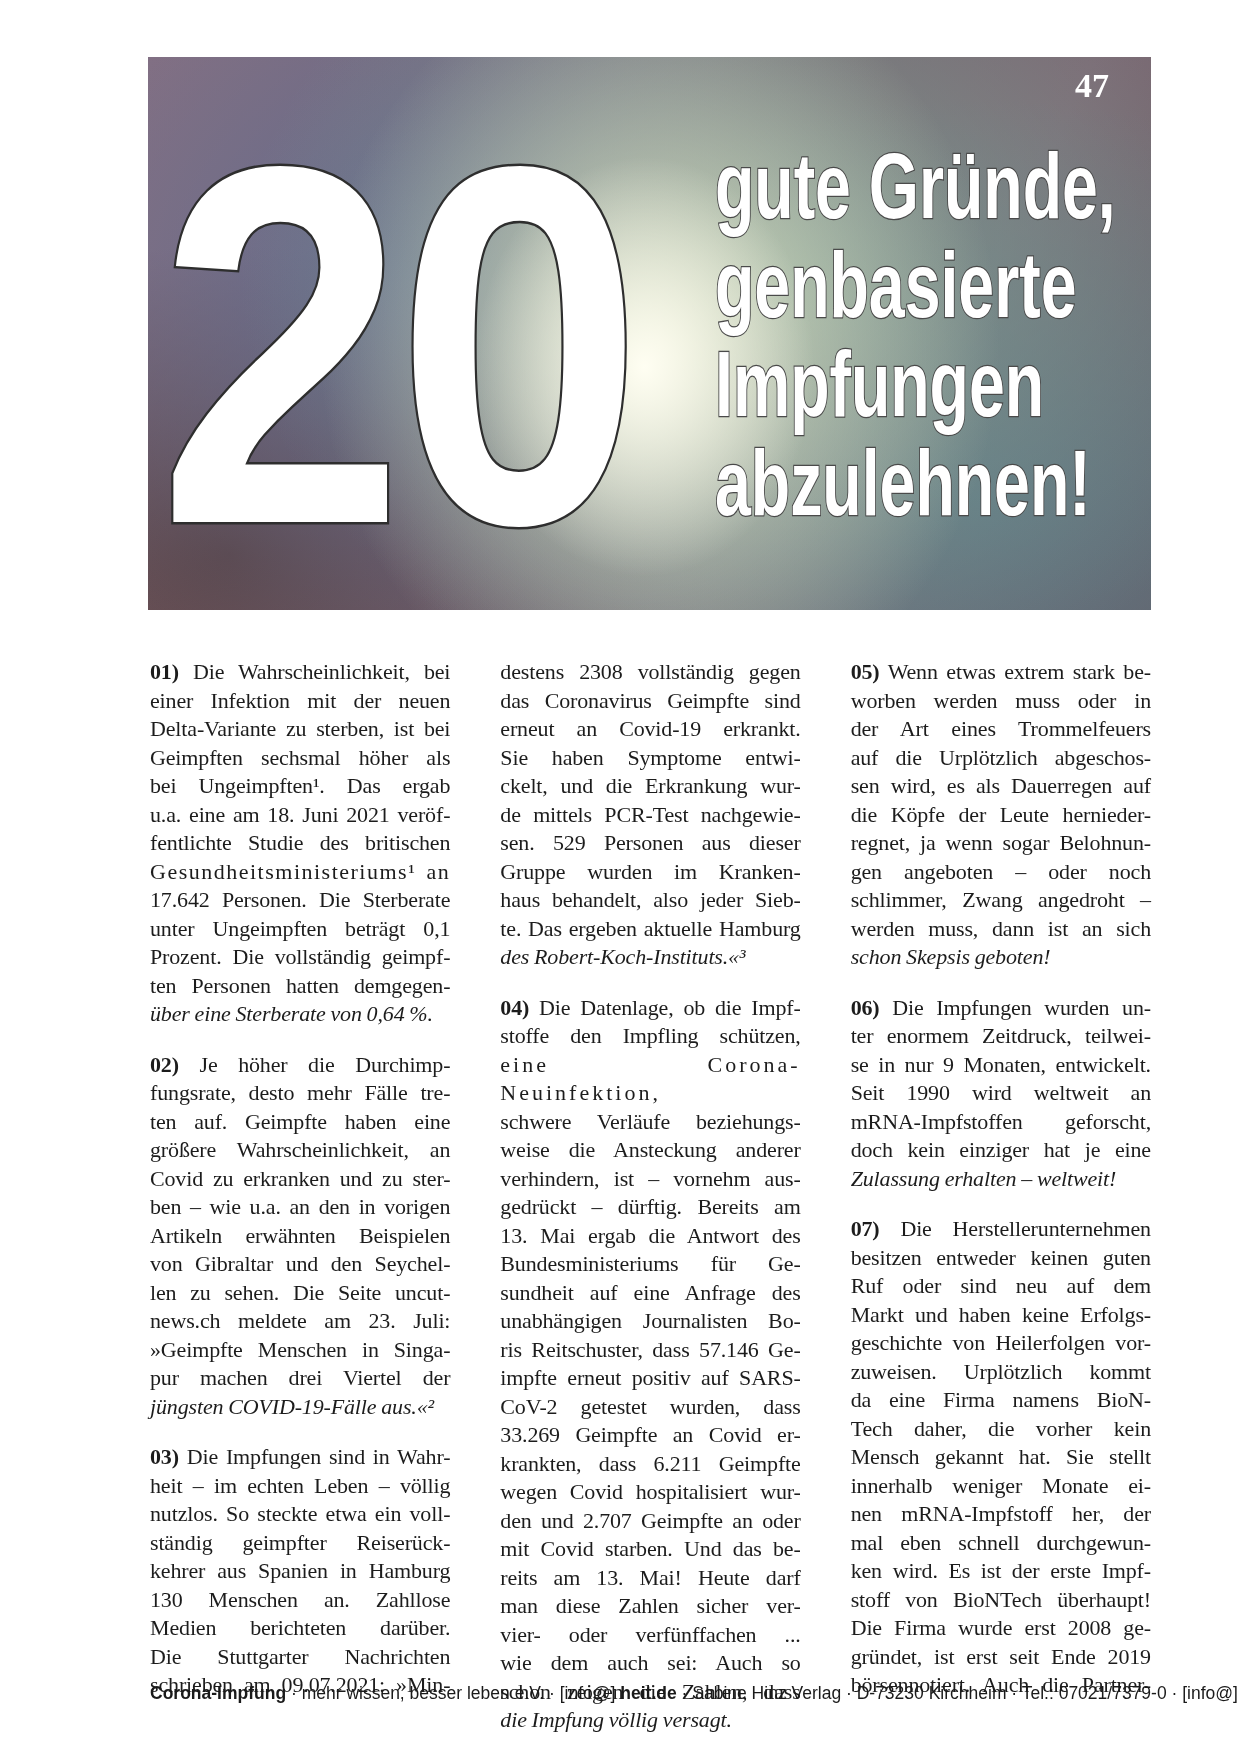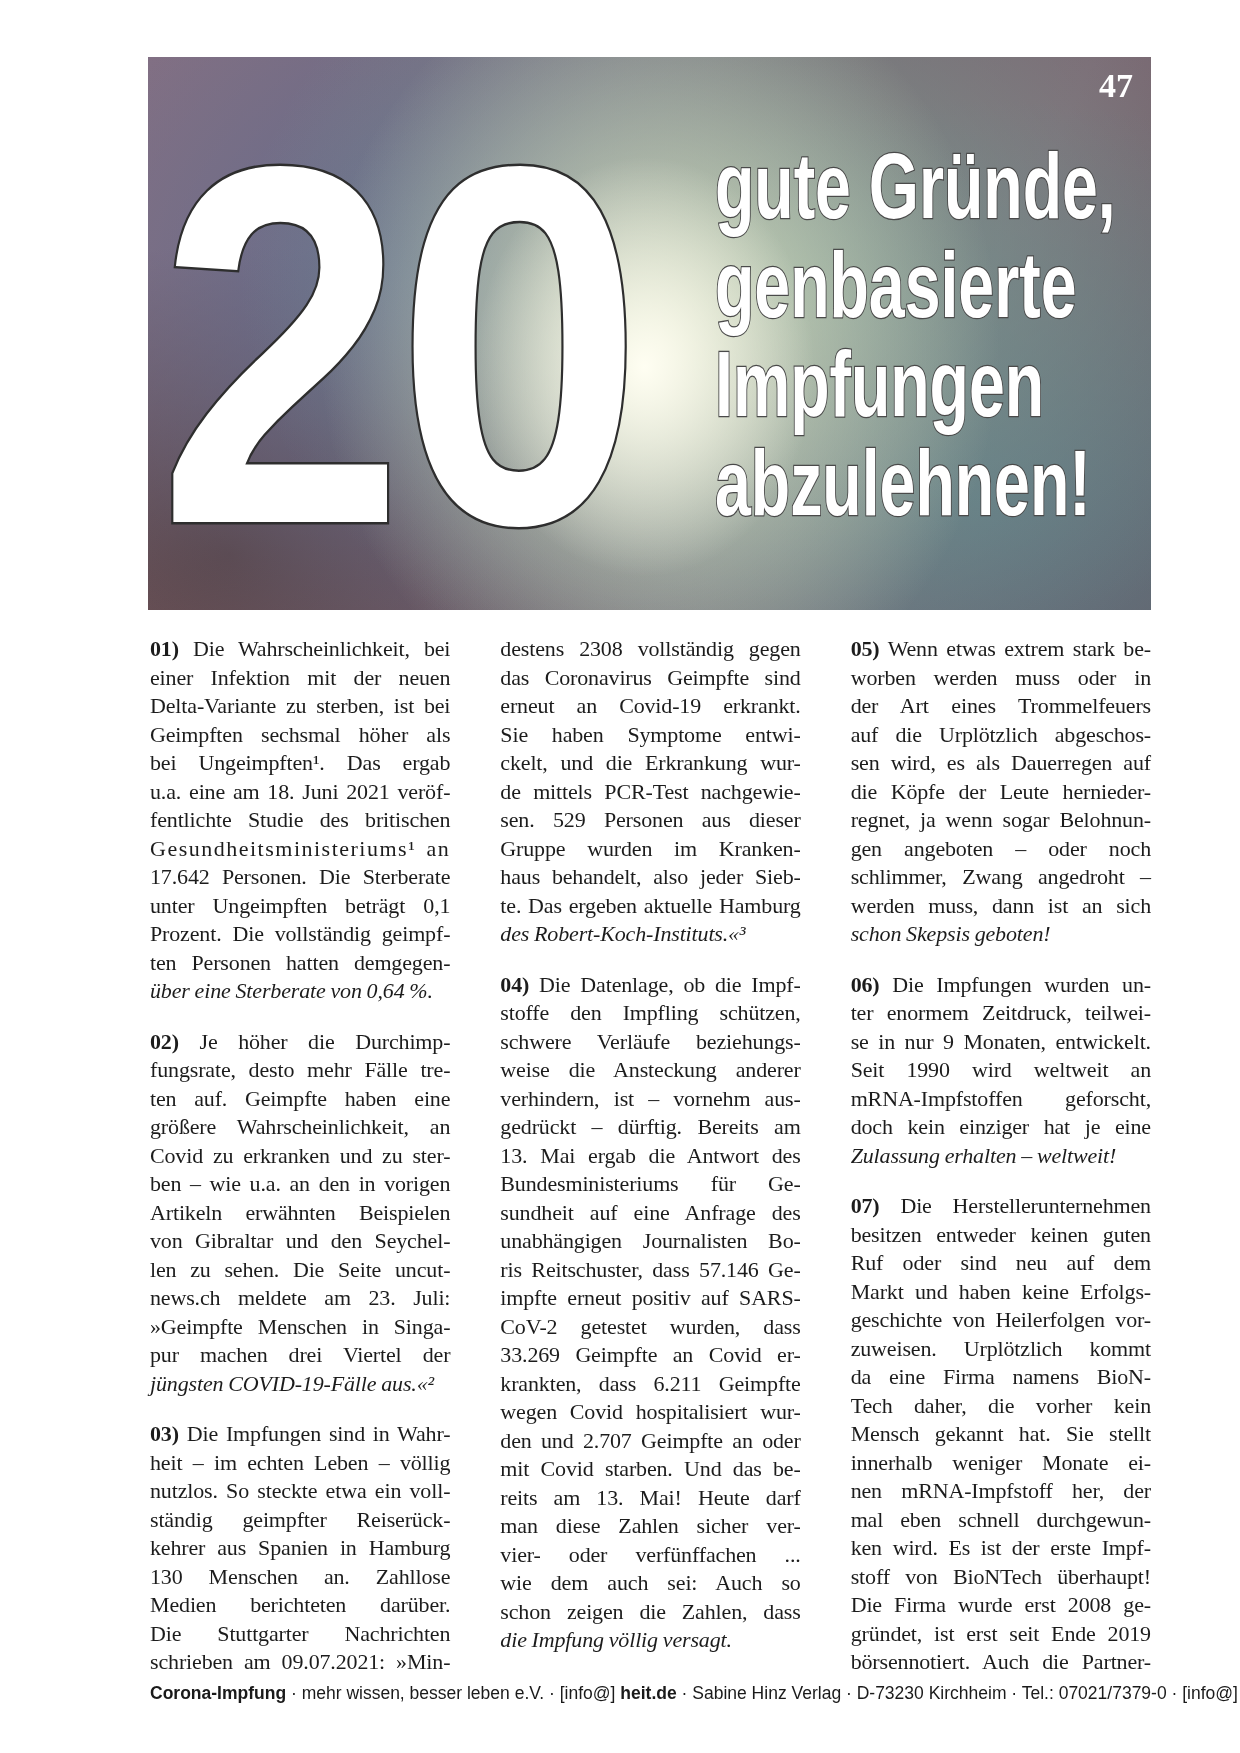--- a/index.html
+++ b/index.html
@@ -18,21 +18,21 @@
     background:
       radial-gradient(ellipse 170px 210px at 49.5% 56%, #fffef2 0%, rgba(255,254,242,0) 100%),
       radial-gradient(ellipse 340px 390px at 51% 52%, rgba(224,229,197,0.9) 0%, rgba(224,229,197,0) 100%),
       radial-gradient(ellipse 540px 430px at 63% 40%, rgba(126,156,146,0.9) 0%, rgba(126,156,146,0) 100%),
       radial-gradient(ellipse 500px 430px at 29% 40%, rgba(96,110,146,0.9) 0%, rgba(96,110,146,0) 100%),
       radial-gradient(ellipse 580px 400px at 83% 80%, rgba(90,122,134,0.85) 0%, rgba(90,122,134,0) 100%),
       radial-gradient(ellipse 430px 310px at 8% 90%, rgba(86,62,62,0.9) 0%, rgba(86,62,62,0) 100%),
       linear-gradient(115deg, #8a7080 0%, #826b79 25%, #74606c 50%, #7c6572 75%, #6b5a62 100%);
   }
   .page-number {
-    position:absolute; top:10px; right:18px;
+    position:absolute; top:10px; right:42px;
     font:bold 34px/1.1 "Liberation Serif", serif;
     color:#ffffff;
   }
   .big-number {
     position:absolute; left:10px; top:103px;
     font:bold 510px/370px "Liberation Sans", sans-serif;
     letter-spacing:-10px;
     transform:scaleX(0.87); transform-origin:0 0;
     color:#ffffff;
     -webkit-text-stroke:5px #2e2e2e;
@@ -44,21 +44,21 @@
     font:bold 92px/99px "Liberation Sans", sans-serif;
     transform:scaleX(0.70); transform-origin:0 0;
     color:#ffffff;
     -webkit-text-stroke:2.5px #4a4a4a;
     paint-order:stroke fill;
     white-space:nowrap;
   }
 
   
   .columns {
-    position:absolute; left:150px; top:635px; width:1001px;
+    position:absolute; left:150px; top:658px; width:1001px;
     display:flex; gap:50px;
   }
   .col { flex:1 1 0; min-width:0; }
   .para { margin:0 0 22px 0; }
   .para:last-child { margin-bottom:16px; }
   .line {
     font-size:22px; line-height:28.5px;
     letter-spacing:-0.15px; word-spacing:-0.5px;
     text-align:justify; text-align-last:justify;
   }
@@ -143,20 +143,21 @@
         <div class="line">de mittels PCR-Test nachgewie-</div>
         <div class="line">sen. 529 Personen aus dieser</div>
         <div class="line">Gruppe wurden im Kranken-</div>
         <div class="line">haus behandelt, also jeder Sieb-</div>
         <div class="line">te. Das ergeben aktuelle Hamburg</div>
         <div class="line endline">des Robert-Koch-Instituts.«³</div>
       </div>
       <div class="para">
         <div class="line"><span class="pnum">04)</span> Die Datenlage, ob die Impf-</div>
         <div class="line">stoffe den Impfling schützen,</div>
+        <div class="line" style="letter-spacing: 3px;">eine Corona-Neuinfektion,</div>
         <div class="line">schwere Verläufe beziehungs-</div>
         <div class="line">weise die Ansteckung anderer</div>
         <div class="line">verhindern, ist – vornehm aus-</div>
         <div class="line">gedrückt – dürftig. Bereits am</div>
         <div class="line">13. Mai ergab die Antwort des</div>
         <div class="line">Bundesministeriums für Ge-</div>
         <div class="line">sundheit auf eine Anfrage des</div>
         <div class="line">unabhängigen Journalisten Bo-</div>
         <div class="line">ris Reitschuster, dass 57.146 Ge-</div>
         <div class="line">impfte erneut positiv auf SARS-</div>

